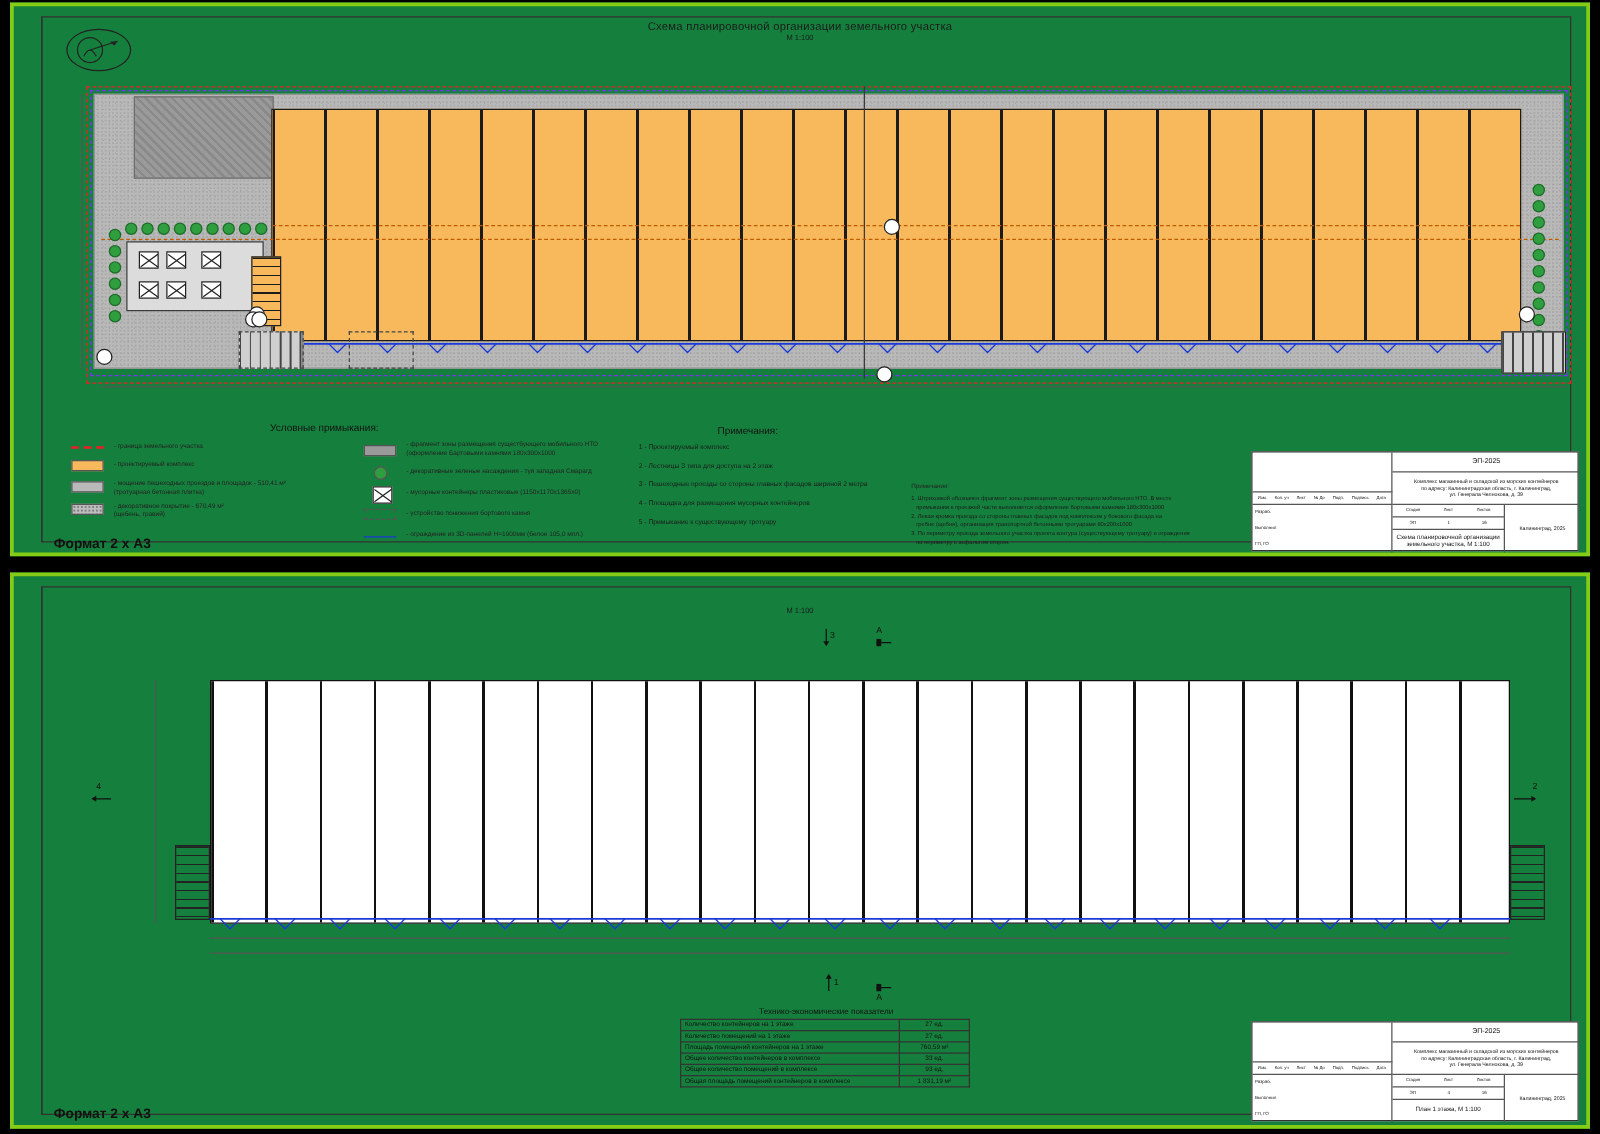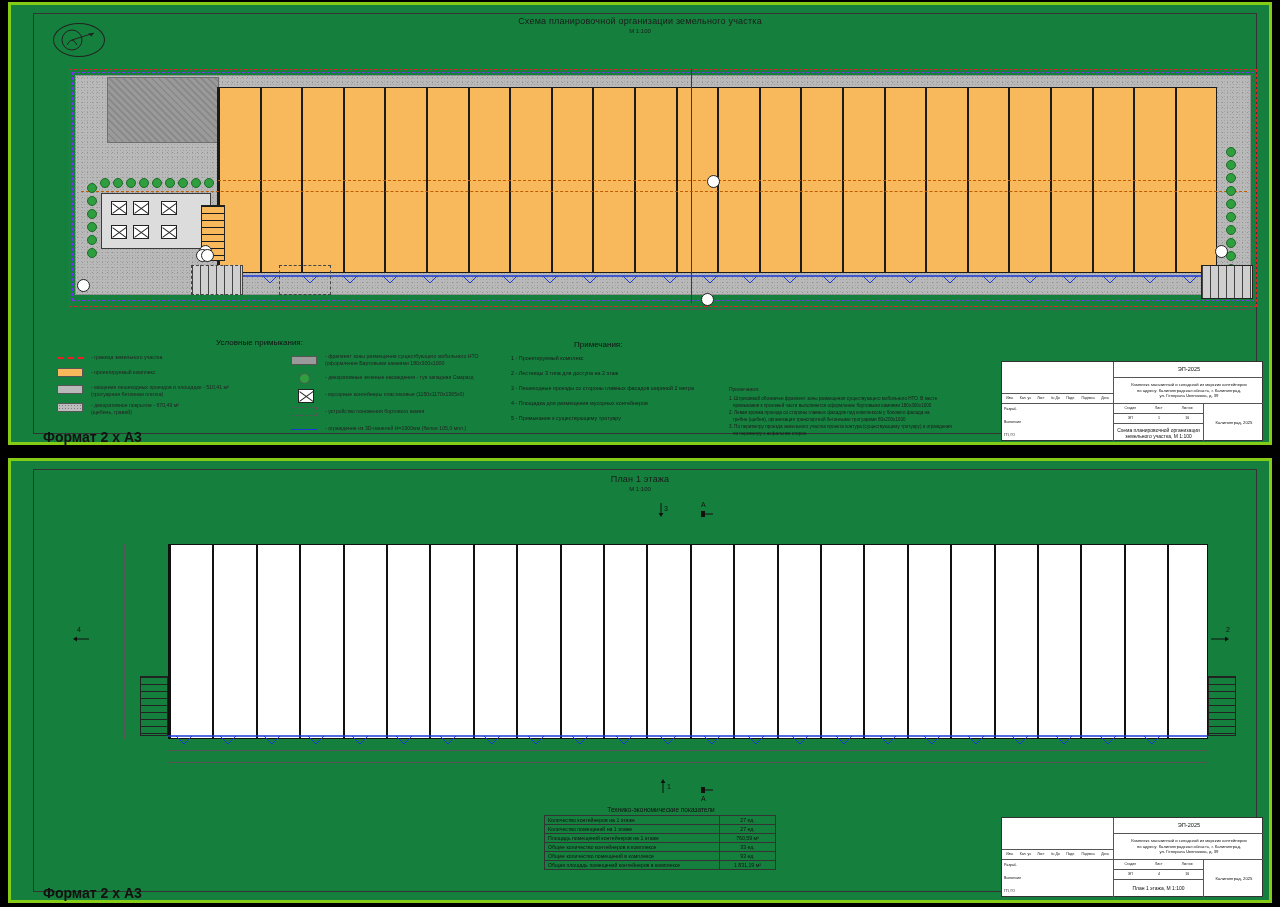--- a/index.html
+++ b/index.html
@@ -50,21 +50,21 @@
   .title-scale {
     position: absolute;
     width: 100%;
     text-align: center;
     font-size: 6px;
     color: #1a1a1a;
   }
 
   .format-label {
     position: absolute;
-    font-size: 14px;
+    font-size: 11px;
     color: #111;
     font-weight: 600;
   }
 
   
   .north {
     position: absolute;
     left: 42px; top: 18px;
     width: 52px; height: 34px;
     border: 1.2px solid #222;
@@ -449,21 +449,20 @@
         <span>земельного участка, М 1:100</span>
       </div>
       <div class="cell" style="left:202px;top:42px;width:60px;height:38px;border-right:none;border-bottom:none;">Калининград, 2025</div>
     </div>
   </div>
 
   <div class="sheet" id="sheet-bottom">
     <div class="frame" id="frame-bottom"></div>
     <div class="binding-edge"></div>
 
-    <div class="title-main" style="top:13px;">План 1 этажа</div>
     <div class="title-scale" style="top:25px;">М 1:100</div>
 
     <div class="section-mark" style="left:646px;top:42px;">
       <svg width="8" height="16" viewBox="0 0 8 16">
           <line x1="4" y1="0" x2="4" y2="12" stroke="#111" stroke-width="1"></line>
           <path d="M4 14 l-2.4 -4 h4.8 z" fill="#111"></path>
         </svg>
     </div>
     <div class="section-mark" style="left:653px;top:44px;">3</div>
     <div class="section-mark" style="left:690px;top:40px;">А</div>

